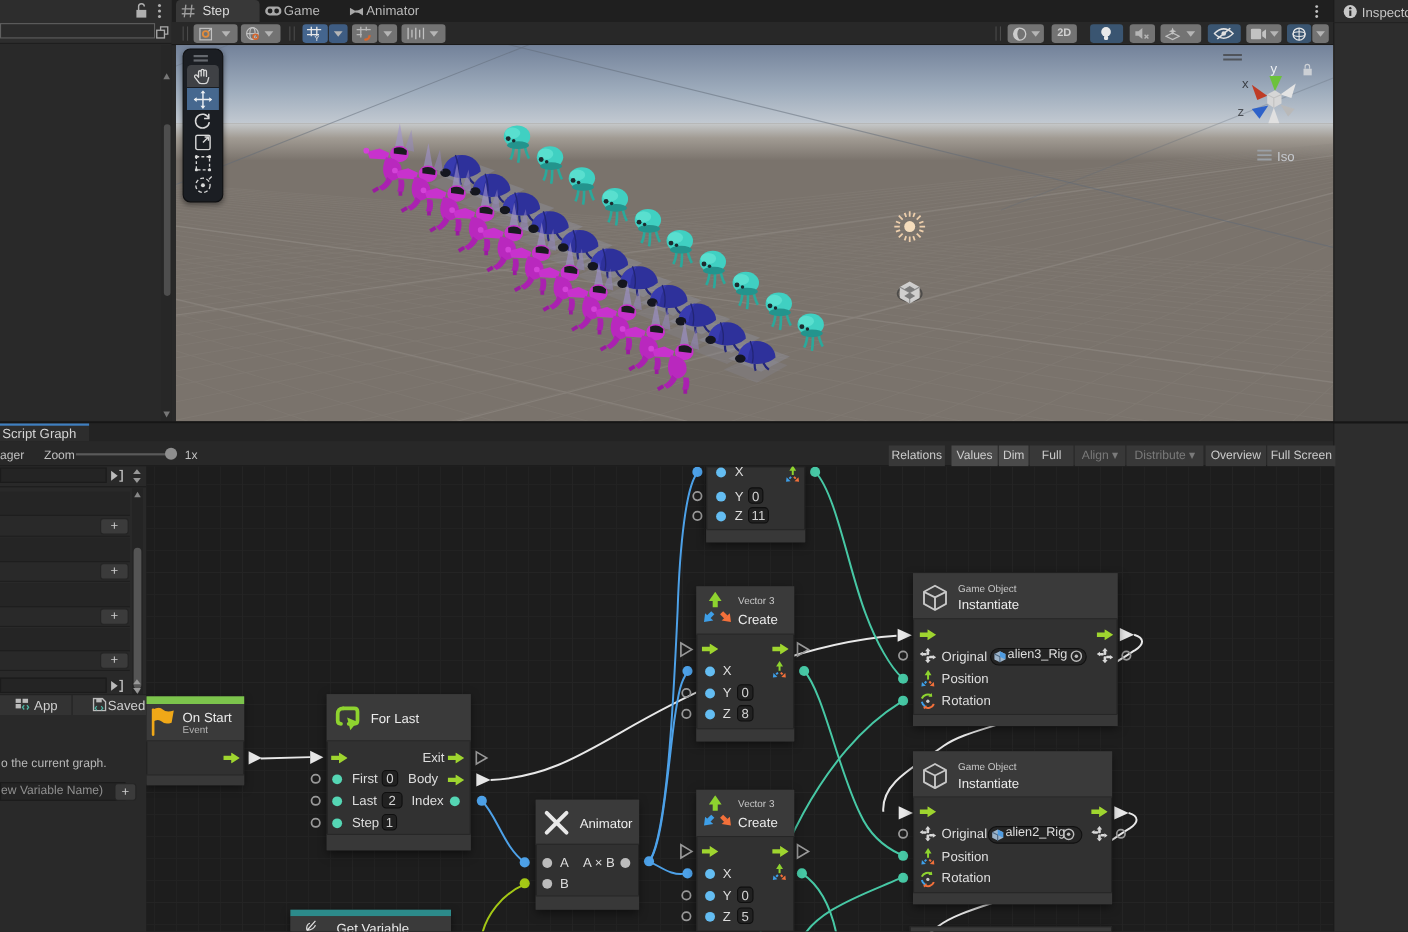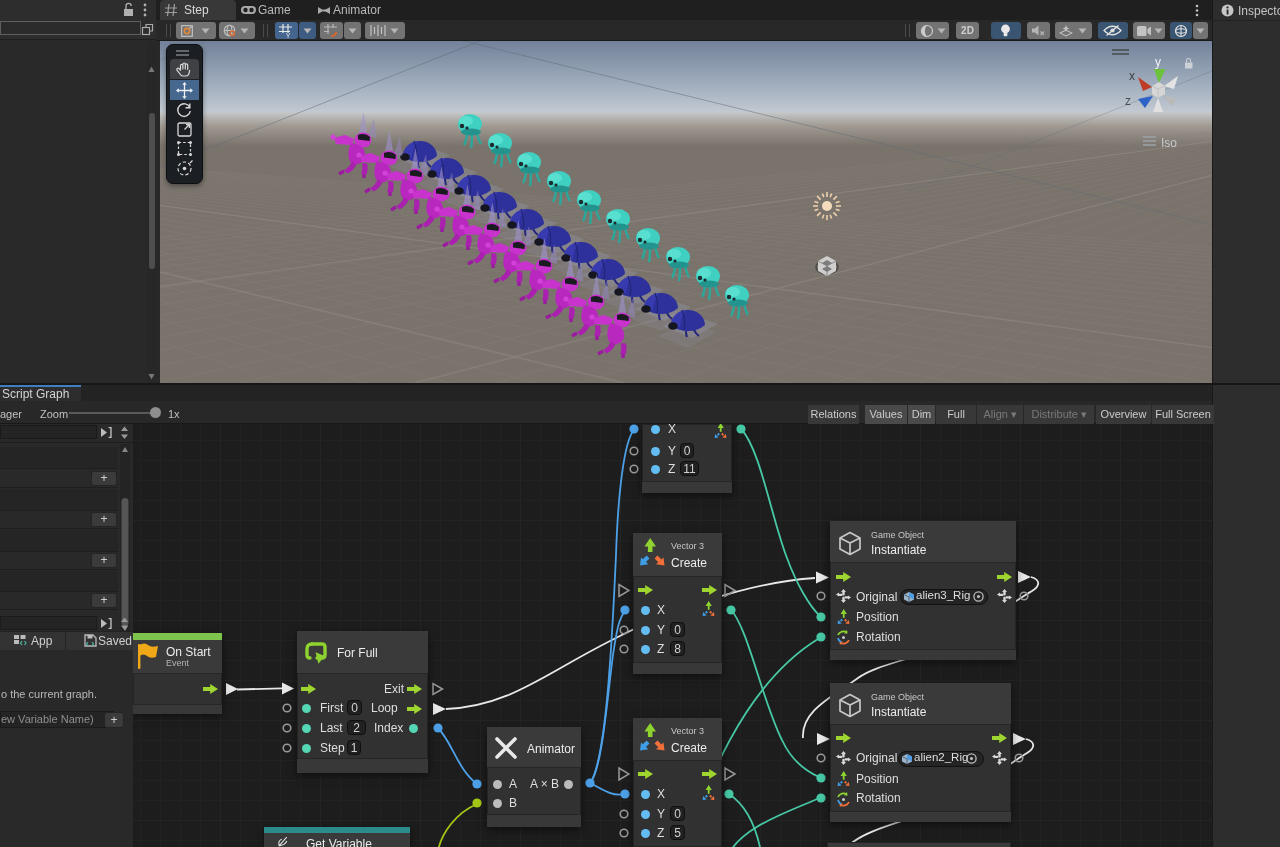--- a/index.html
+++ b/index.html
@@ -896,32 +896,32 @@
         <path d="M0 3 h7.2 V0 L15 5 L7.2 10 V7 H0 Z" fill="#9fd52f"></path>
       </svg>
       <div class="node" style="left:164px;top:207px;width:131px;height:142px"></div>
       <div class="abs" style="left:164px;top:207px;width:131px;height:43px;background:#3a3a3a;border-bottom:1px solid #262626"></div>
       <div class="abs" style="left:164px;top:334px;width:131px;height:15px;background:#383838;border-top:1px solid #262626"></div>
       <svg class="abs" style="left:171px;top:217px;width:24px;height:24px" viewBox="0 0 24 24">
 <path d="M8 3 H18 Q21 3 21 6 V14 Q21 17 18 17 H13" stroke="#8ed32f" stroke-width="3.4" fill="none" stroke-linecap="round"></path>
 <path d="M8 3 Q3 3 3 8 V14 Q3 17 6 17" stroke="#8ed32f" stroke-width="3.4" fill="none" stroke-linecap="round"></path>
 <path d="M13 11 L13 23 L21 17 Z" fill="#8ed32f" transform="rotate(-14 13 17)"></path>
 </svg>
-      <div class="ntitle" style="left:204px;top:222px;">For Full</div>
+      <div class="ntitle" style="left:204px;top:222px;">For Last</div>
       <svg class="abs" style="left:168px;top:260px;width:15px;height:10px" viewBox="0 0 15 10">
         <path d="M0 3 h7.2 V0 L15 5 L7.2 10 V7 H0 Z" fill="#9fd52f"></path>
       </svg>
       <div class="ptext" style="left:251px;top:258px;">Exit</div>
       <svg class="abs" style="left:274px;top:260px;width:15px;height:10px" viewBox="0 0 15 10">
         <path d="M0 3 h7.2 V0 L15 5 L7.2 10 V7 H0 Z" fill="#9fd52f"></path>
       </svg>
       <span class="pdot teal" style="left:168.5px;top:279.5px"></span>
       <div class="ptext" style="left:187px;top:277px;">First</div>
       <div class="numbox" style="left:214px;top:276px;width:15px;height:15px">0</div>
-      <div class="ptext" style="left:238px;top:277px;">Loop</div>
+      <div class="ptext" style="left:238px;top:277px;">Body</div>
       <svg class="abs" style="left:274px;top:280px;width:15px;height:10px" viewBox="0 0 15 10">
         <path d="M0 3 h7.2 V0 L15 5 L7.2 10 V7 H0 Z" fill="#9fd52f"></path>
       </svg>
       <span class="pdot teal" style="left:168.5px;top:299.5px"></span>
       <div class="ptext" style="left:187px;top:297px;">Last</div>
       <div class="numbox" style="left:214px;top:296px;width:19px;height:15px">2</div>
       <div class="ptext" style="left:241px;top:297px;">Index</div>
       <span class="pdot teal" style="left:275.5px;top:299.5px"></span>
       <span class="pdot teal" style="left:168.5px;top:319.5px"></span>
       <div class="ptext" style="left:187px;top:317px;">Step</div>

